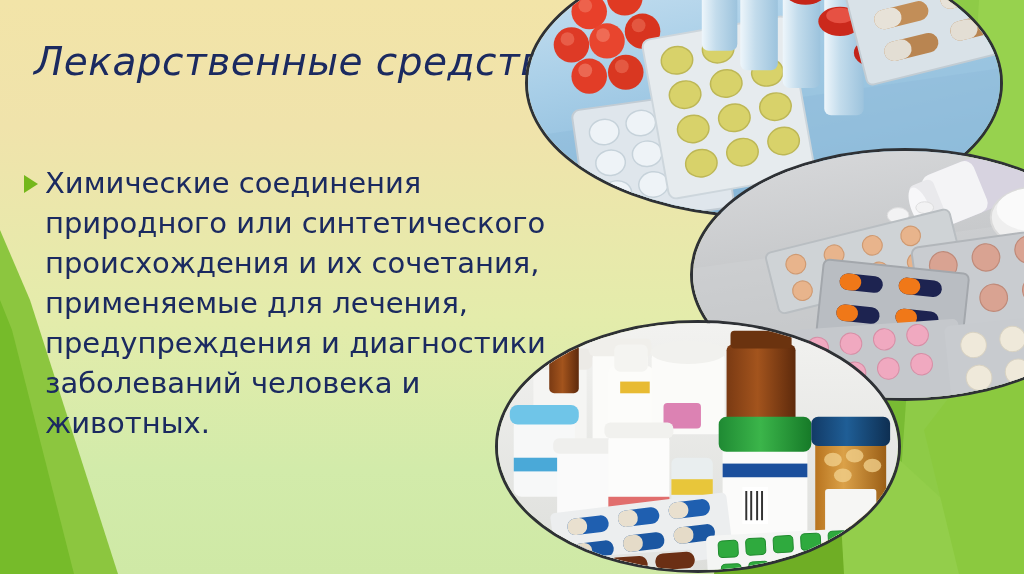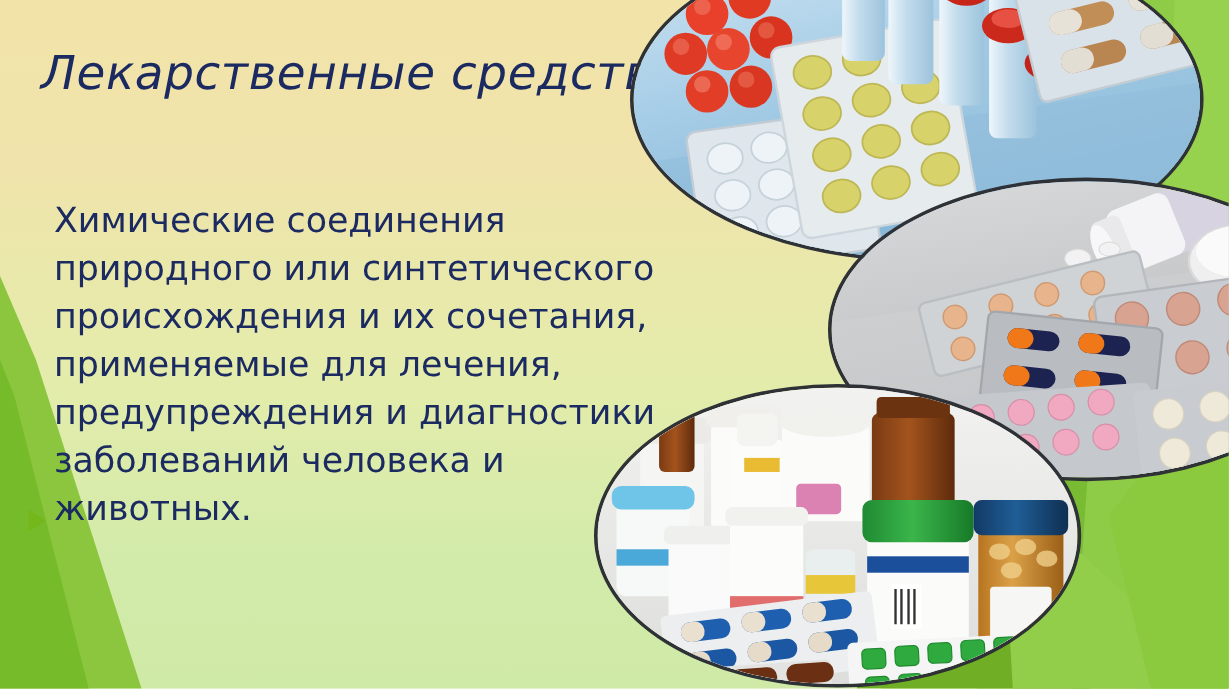--- a/index.html
+++ b/index.html
@@ -48,21 +48,21 @@
     white-space: nowrap;
   }
 
   
   .body-block {
     position: absolute;
     left: 24px;
     top: 163px;
     width: 560px;
     display: flex;
-    align-items: flex-end;
+    align-items: flex-start;
   }
   .bullet-marker {
     flex: 0 0 auto;
     margin-top: 12px;
     margin-right: 7px;
     width: 0; height: 0;
     border-top: 9px solid transparent;
     border-bottom: 9px solid transparent;
     border-left: 14px solid #74b71b;
   }

